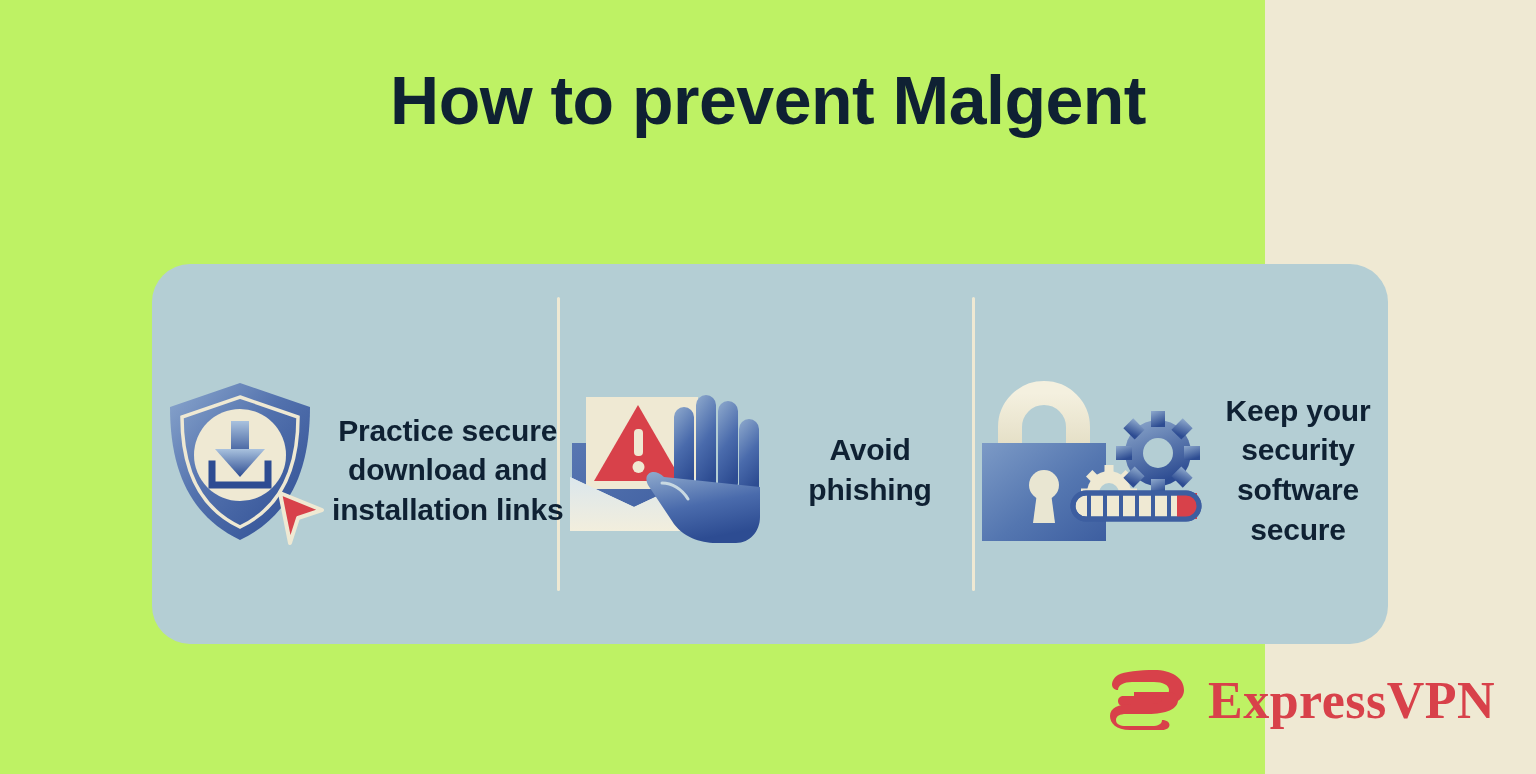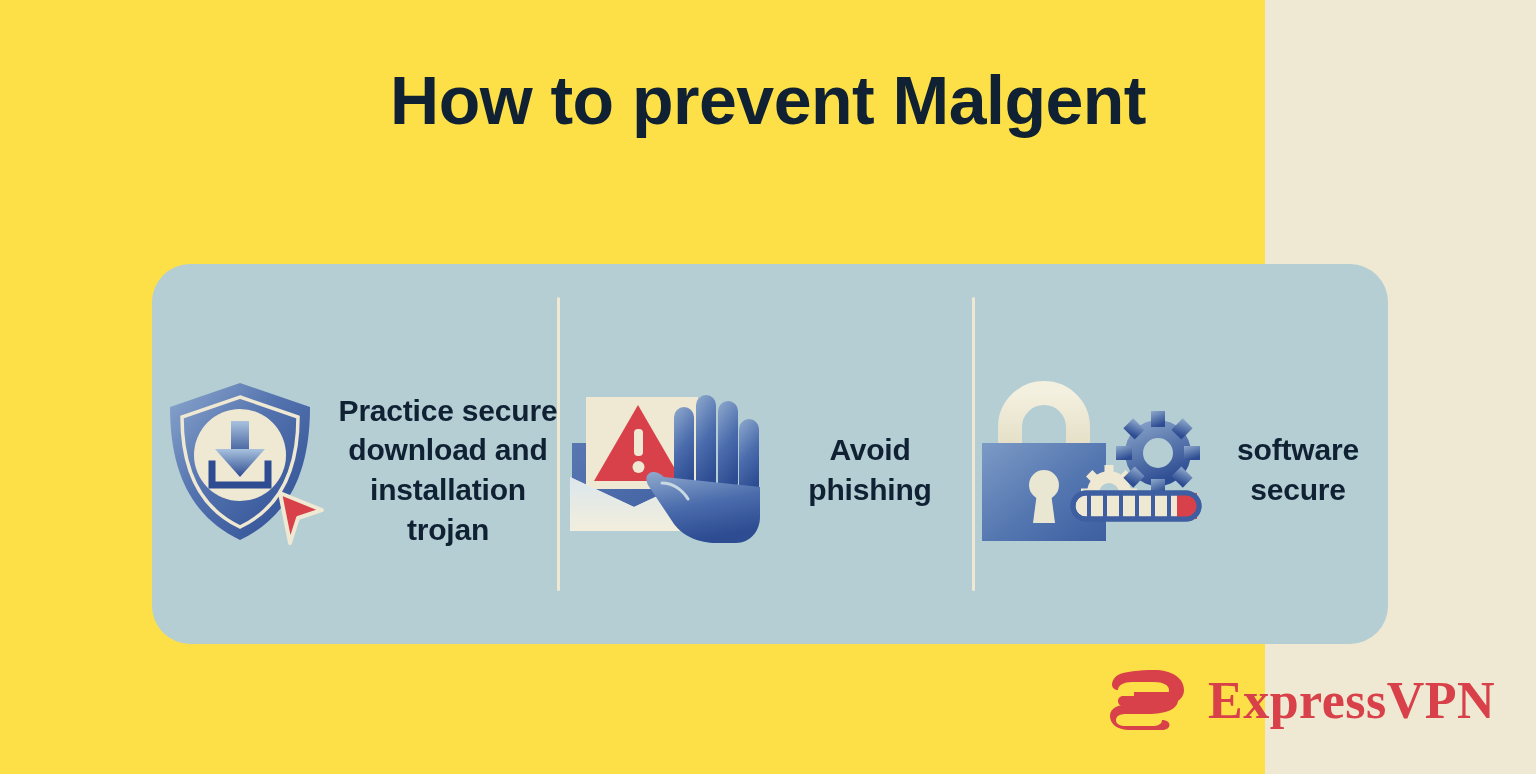--- a/index.html
+++ b/index.html
@@ -6,21 +6,21 @@
   * { margin:0; padding:0; box-sizing:border-box; }
   html, body {
     width:1536px; height:774px;
     background:#EFE9D3;
     font-family:"Liberation Sans", sans-serif;
     overflow:hidden;
   }
   .canvas {
     position:relative;
     width:1265px; height:774px;
-    background:#fde047;
+    background:#bef264;
   }
 
   
   .title {
     position:absolute;
     left:0; top:56px;
     width:1536px;
     text-align:center;
     color:#0F2133;
     font-size:68px;
@@ -131,21 +131,21 @@
           <path d="M63 72 L113 72 L88 100 Z" fill="url(#arrowGrad)"></path>
 
           <path d="M60 87 L60 108 L116 108 L116 87" fill="none" stroke="#2D4C92" stroke-width="7" stroke-linecap="square"></path>
 
           <path d="M128 116 L128 116 L170 133 L146 141 L138 166 Z" fill="#D8414A" stroke="#EFE9D3" stroke-width="4" stroke-linejoin="round"></path>
         </svg>
       </div>
       <div class="caption">
         <span class="ln">Practice secure</span>
         <span class="ln">download and</span>
-        <span class="ln">installation trojan</span>
+        <span class="ln">installation links</span>
       </div>
     </div>
 
     <div class="col">
       <div class="icon-wrap">
         <svg width="200" height="168" viewBox="0 0 200 168" aria-hidden="true">
           <defs>
             <linearGradient id="envBack" x1="0" y1="0" x2="1" y2="1">
               <stop offset="0%" stop-color="#5877B2"></stop>
               <stop offset="100%" stop-color="#3E5EA0"></stop>
@@ -255,20 +255,21 @@
               <line x1="129" y1="114" x2="129" y2="136"></line>
               <line x1="145" y1="114" x2="145" y2="136"></line>
               <line x1="161" y1="114" x2="161" y2="136"></line>
               <line x1="177" y1="114" x2="177" y2="136"></line>
               <line x1="193" y1="114" x2="193" y2="136"></line>
             </g>
           </g>
         </svg>
       </div>
       <div class="caption">
+        <span class="ln">Keep your security</span>
         <span class="ln">software secure</span>
       </div>
     </div>
 
   </div>
 
   <div class="logo">
     <span>
       <svg width="76" height="62" viewBox="0 0 76 62" aria-hidden="true">
         <path d="M44 2 C62 2 74 10 74 22 C74 33 62 38 46 38 L14 38

